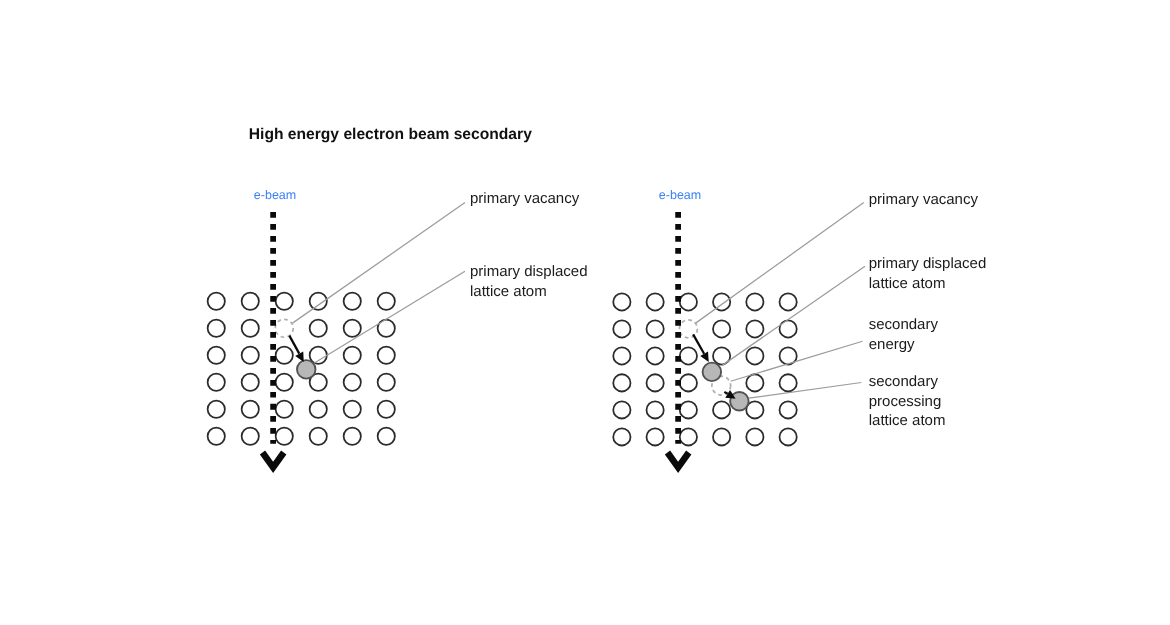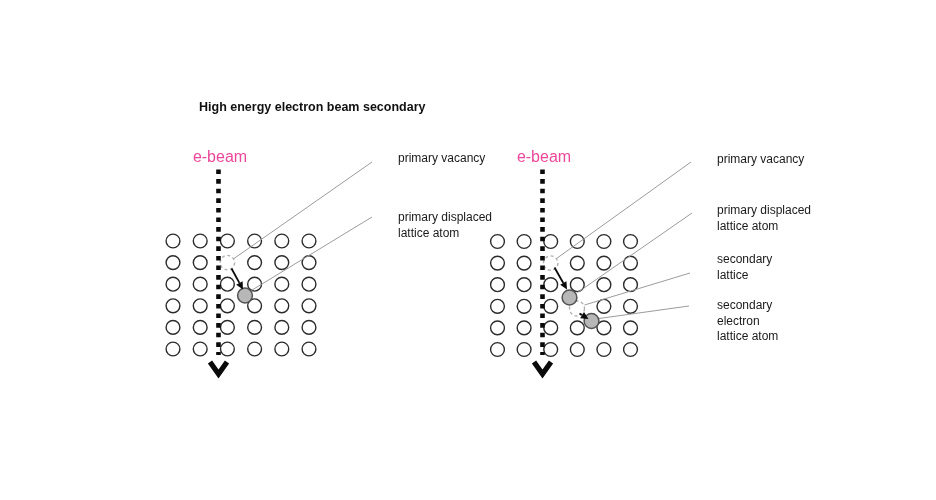--- a/index.html
+++ b/index.html
@@ -26,33 +26,33 @@
     top: 100px;
     font-size: 12.5px;
     font-weight: bold;
     color: #111111;
     white-space: nowrap;
     line-height: 15px;
   }
   .ebeam-label {
     position: absolute;
     transform: translateX(-50%);
-    font-size: 16px;
-    color: #ec4899;
+    font-size: 10px;
+    color: #3b82f6;
     white-space: nowrap;
     line-height: 14px;
   }
   .ann {
     position: absolute;
     font-size: 12px;
     color: #1a1a1a;
     line-height: 15.5px;
     white-space: nowrap;
   }
-  .ann .ln { display: block; margin-left: 22px; }
+  .ann .ln { display: block; }
 </style>
 </head>
 <body>
 
 <div id="stage">
 
   <svg id="diagram-svg" width="936" height="500" viewBox="0 0 936 500">
       <g>
         <circle cx="173.0" cy="241.0" r="6.9" fill="#ffffff" stroke="#2b2b2b" stroke-width="1.4"></circle>
         <circle cx="200.2" cy="241.0" r="6.9" fill="#ffffff" stroke="#2b2b2b" stroke-width="1.4"></circle>
@@ -165,21 +165,21 @@
 
   <div class="ann" style="left: 695px; top: 152px;">
     <span class="ln">primary vacancy</span>
   </div>
   <div class="ann" style="left: 695px; top: 203px;">
     <span class="ln">primary displaced</span>
     <span class="ln">lattice atom</span>
   </div>
   <div class="ann" style="left: 695px; top: 252px;">
     <span class="ln">secondary</span>
-    <span class="ln">lattice</span>
+    <span class="ln">energy</span>
   </div>
   <div class="ann" style="left: 695px; top: 298px;">
     <span class="ln">secondary</span>
-    <span class="ln">electron</span>
+    <span class="ln">processing</span>
     <span class="ln">lattice atom</span>
   </div>
 
 </div>
 
 </body></html>

